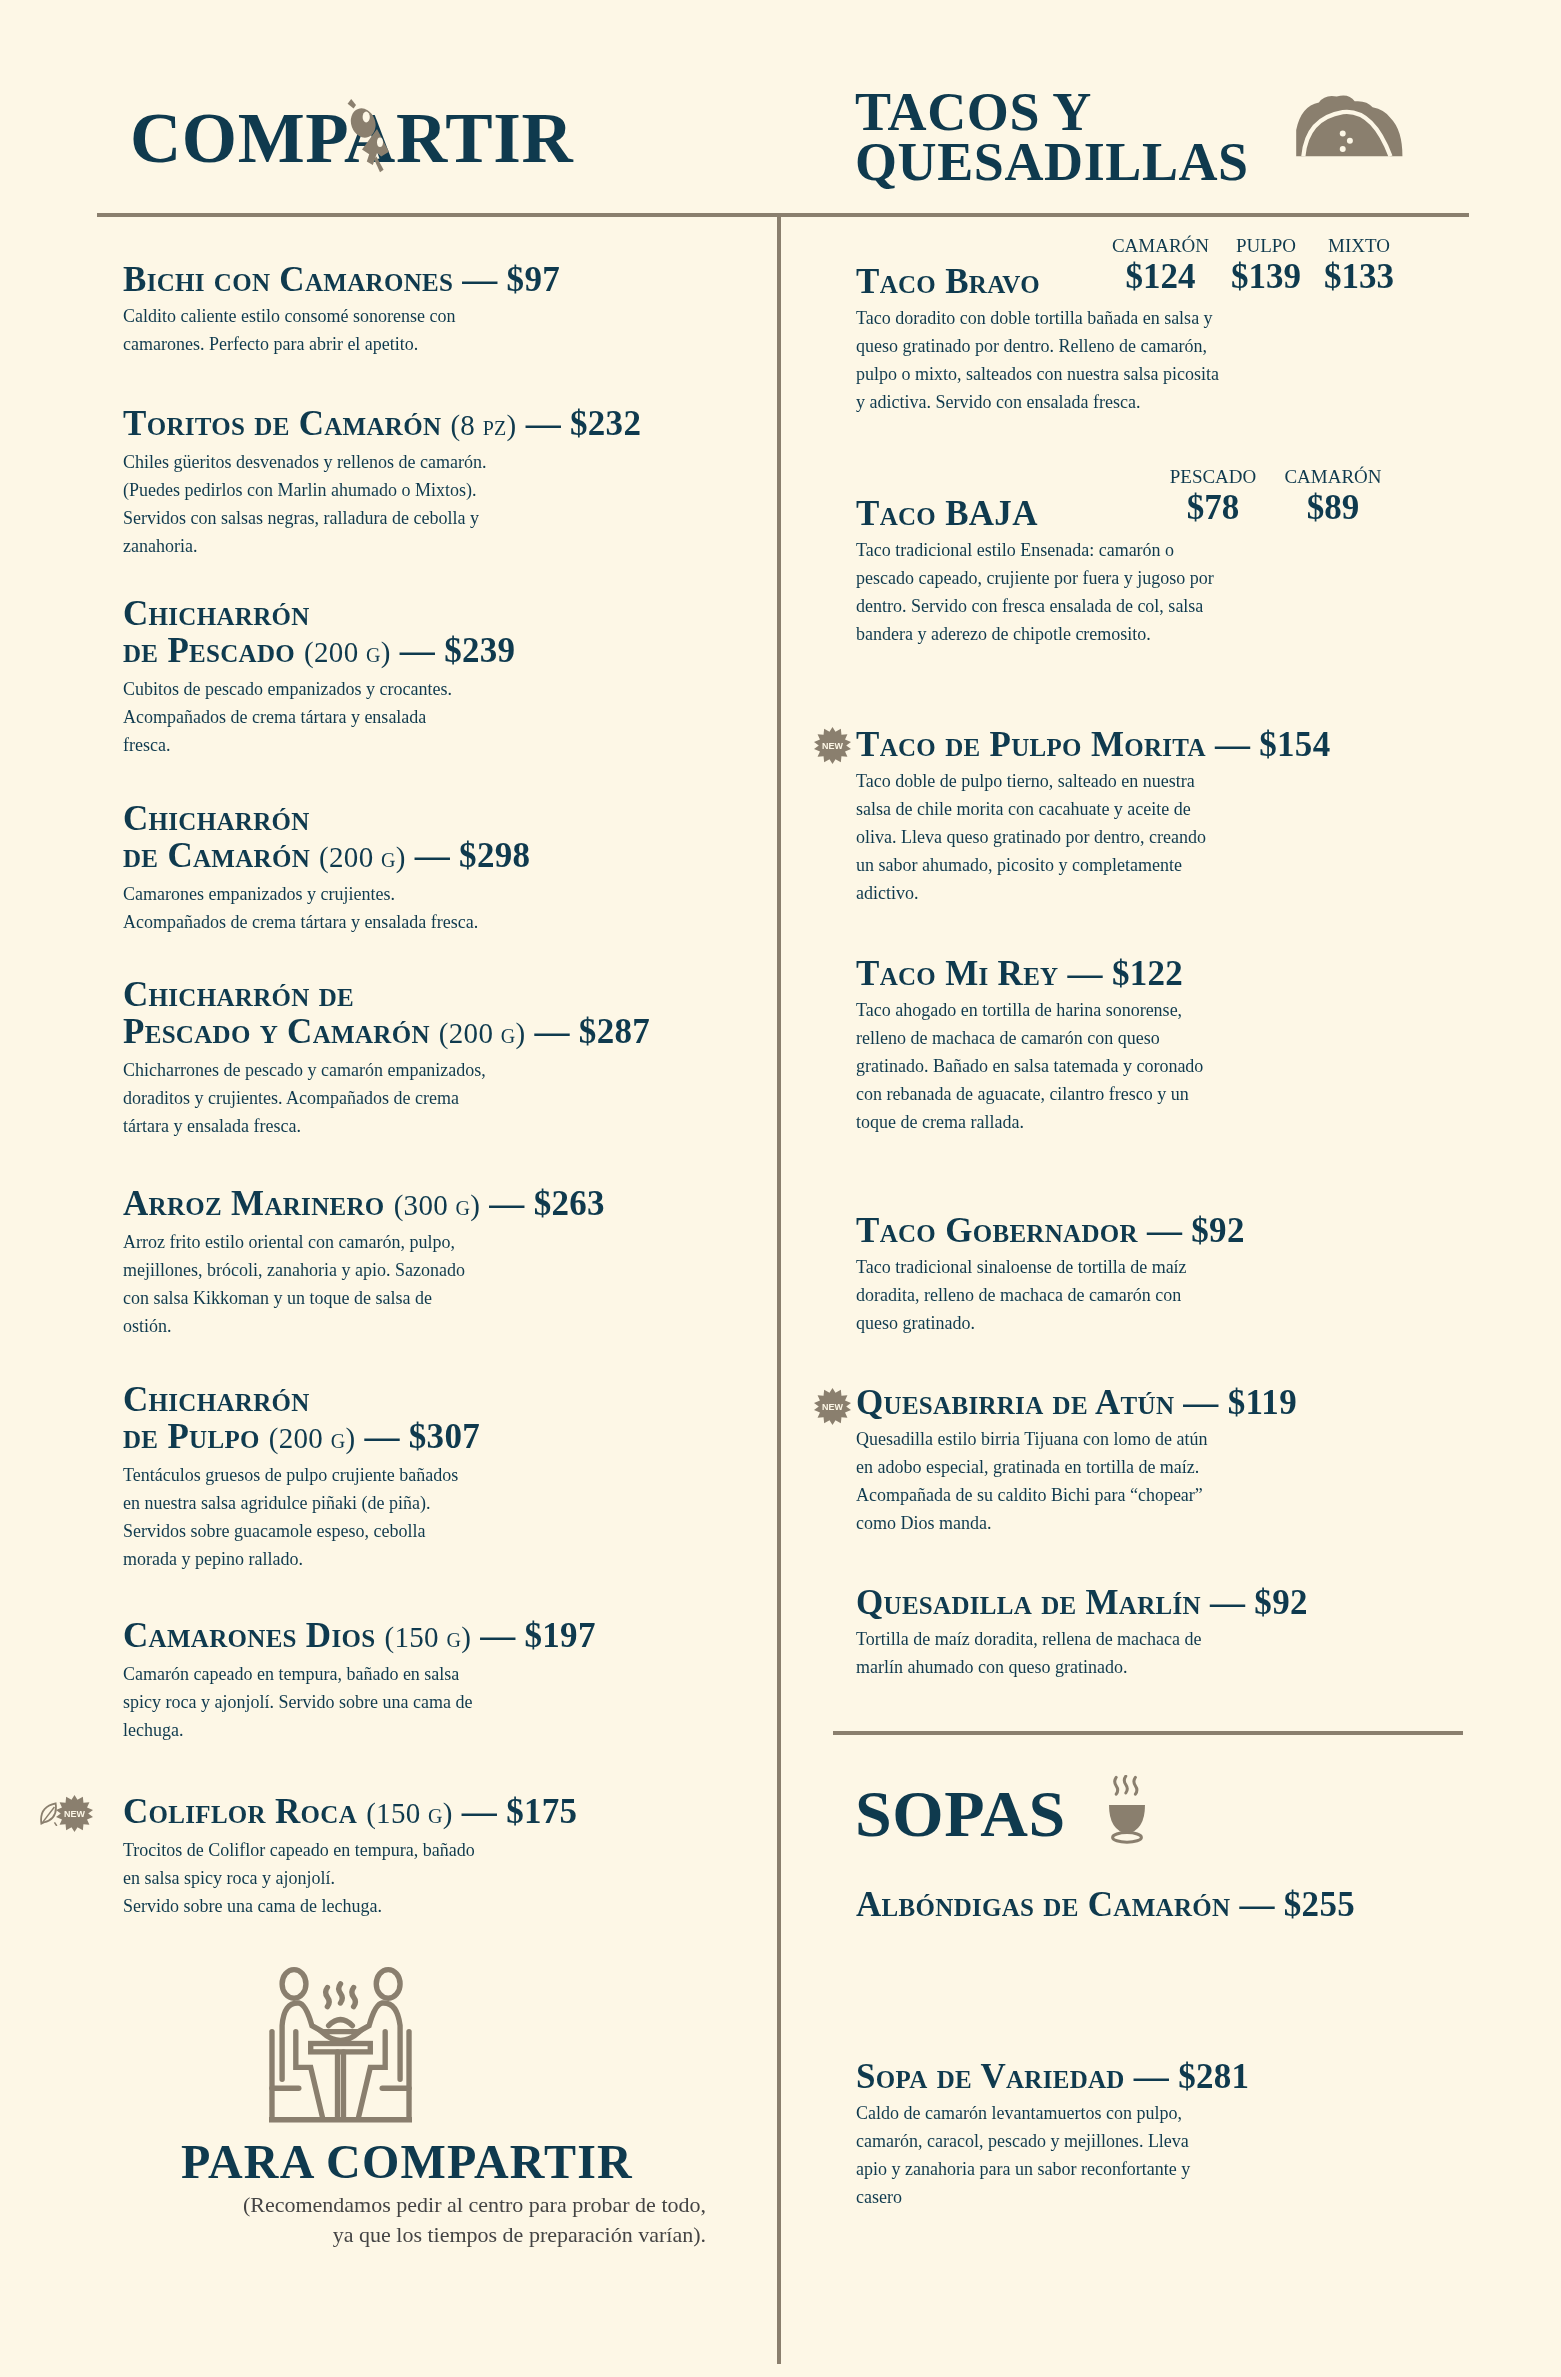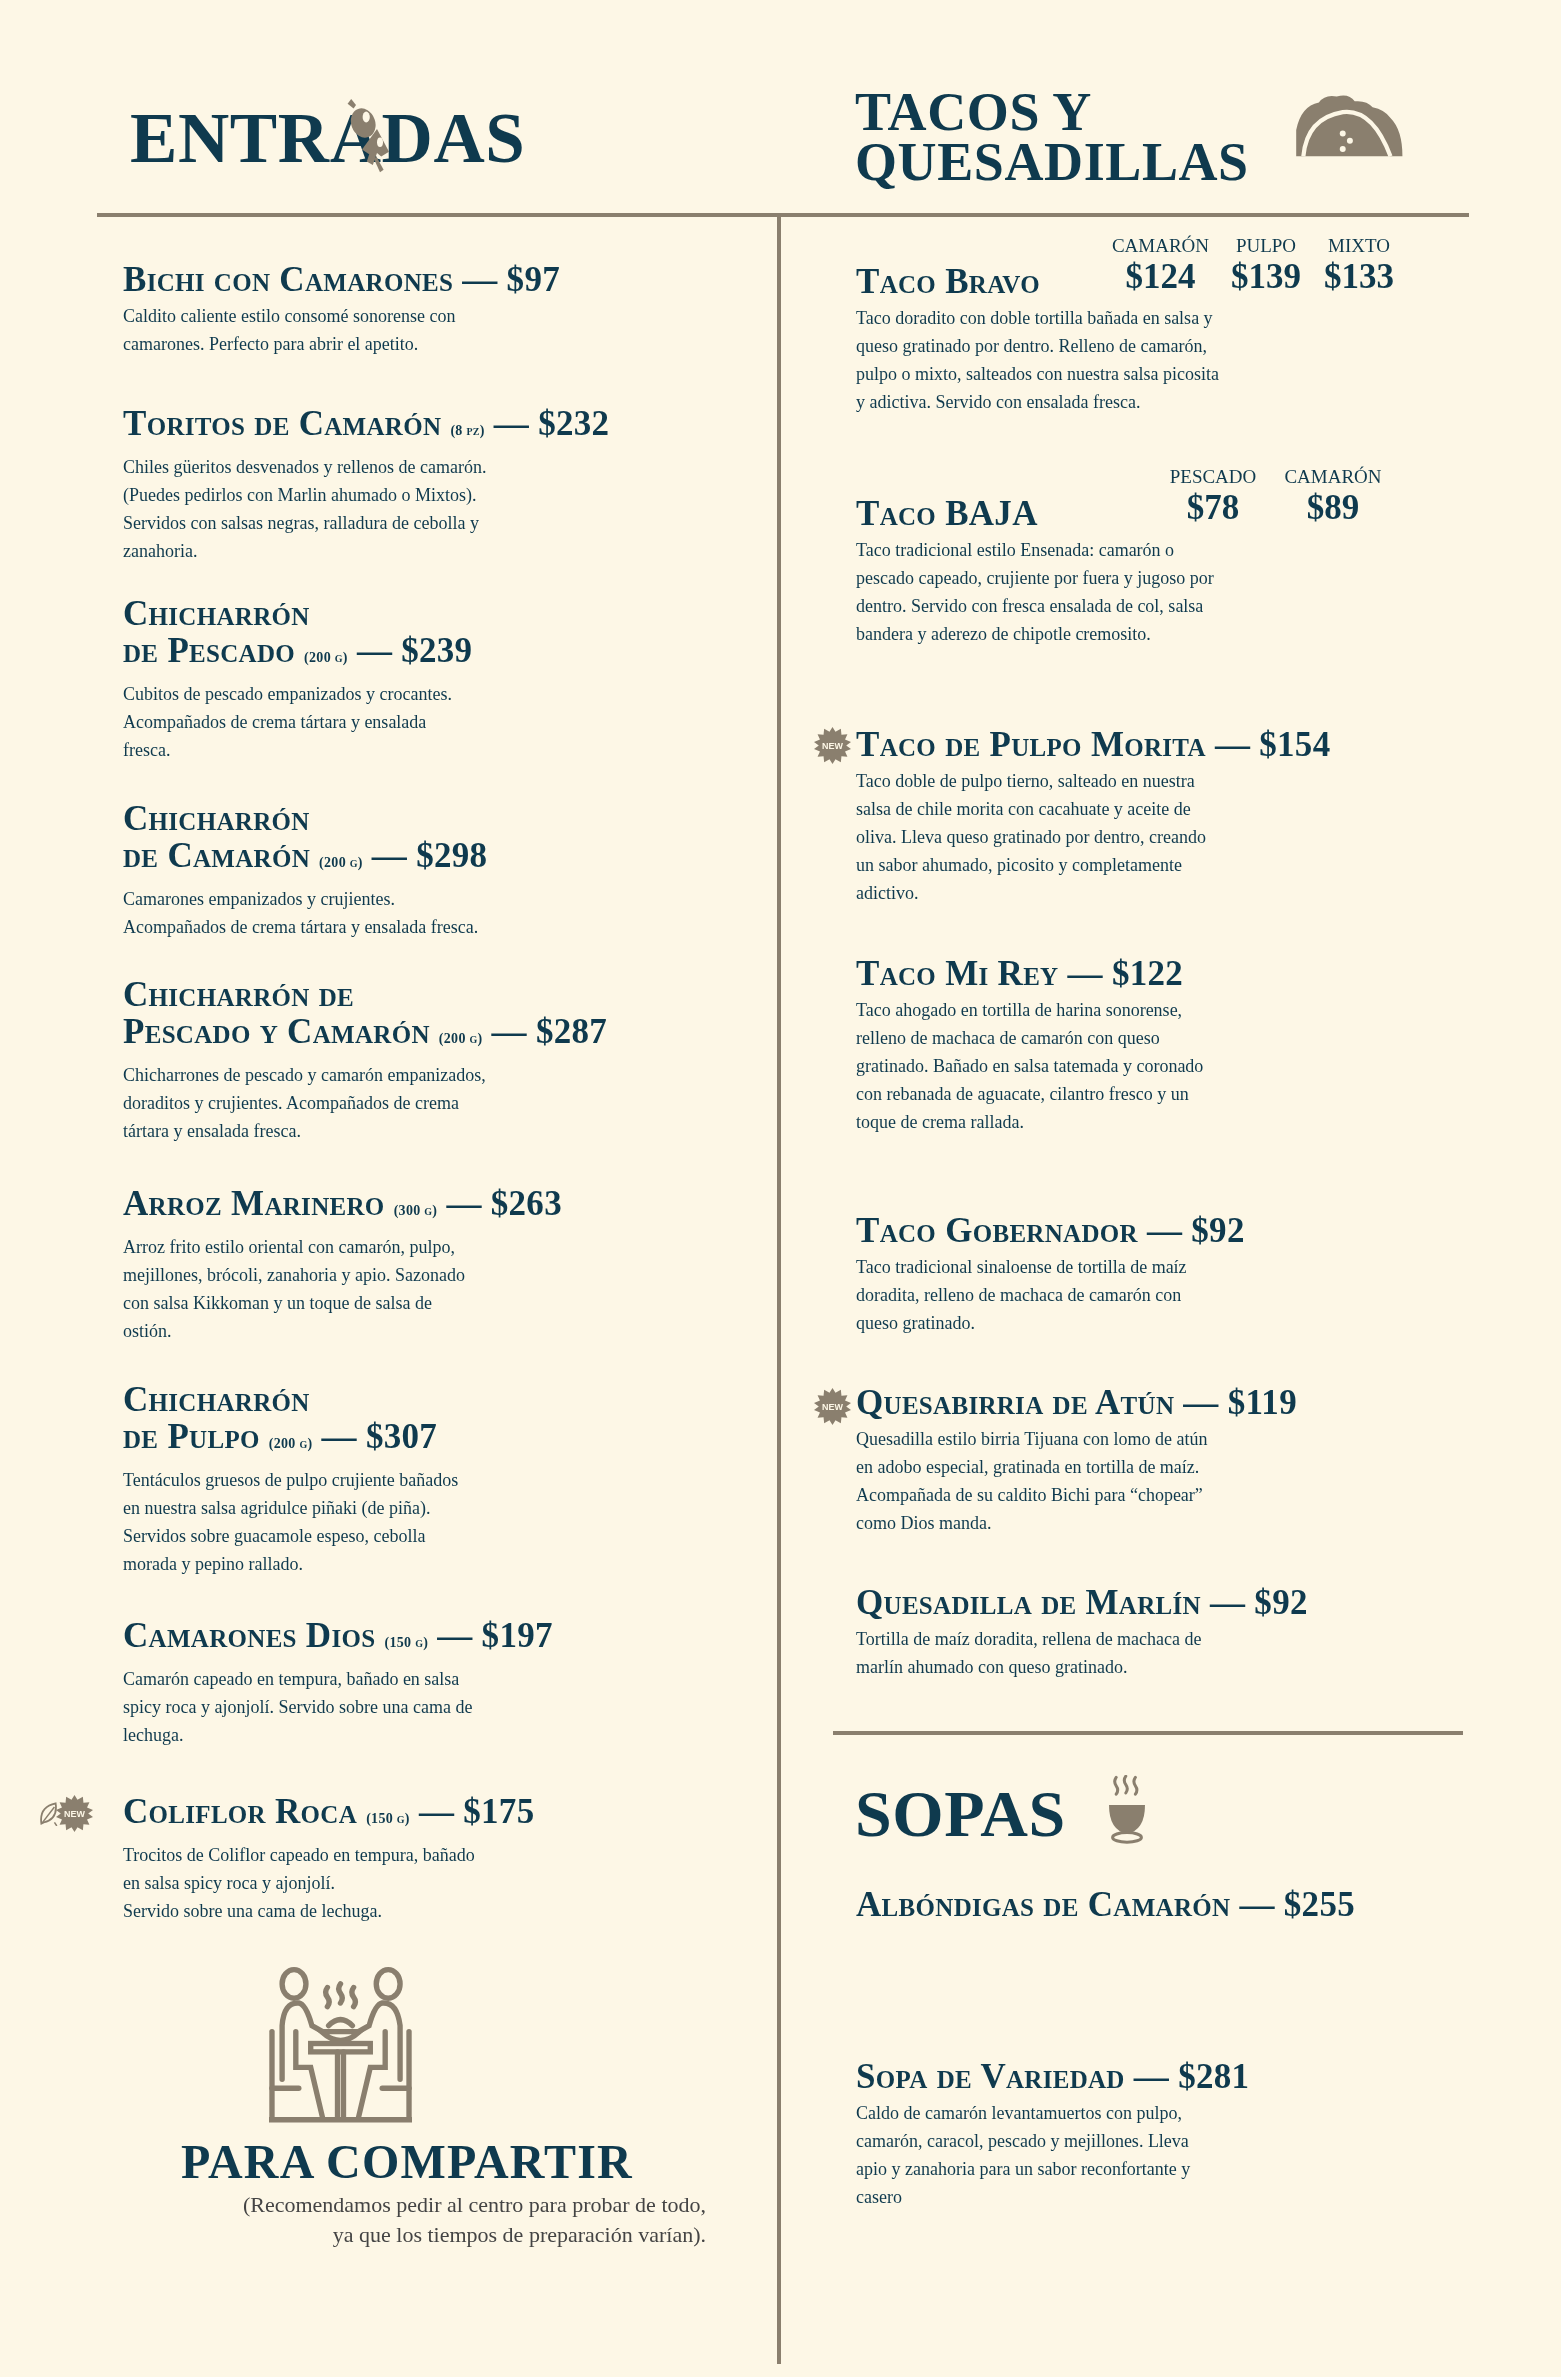--- a/index.html
+++ b/index.html
@@ -26,21 +26,21 @@
   .item { position: absolute; }
   .item-name {
     font-family: "Liberation Serif", serif;
     font-weight: bold;
     font-variant: small-caps;
     font-size: 35px;
     line-height: 37px;
     color: #0f3a4e;
     letter-spacing: 0.3px;
   }
-  .item-name .qty { font-size: 14px; font-weight: bold; }
+  .item-name .qty { font-size: 29px; font-weight: normal; }
   .item-desc {
     font-family: "Liberation Serif", serif;
     font-size: 18px;
     line-height: 28px;
     color: #0f3a4e;
     margin-top: 3.6px;
     white-space: pre-line;
   }
   .new-badge {
     position: absolute;
@@ -70,21 +70,21 @@
     white-space: pre-line;
   }
 </style>
 </head>
 <body>
 
 <div class="hrule" style="left:97px; top:213px; width:1372px;"></div>
 <div class="vrule" style="left:777px; top:215px; height:2149px;"></div>
 <div class="hrule" style="left:833px; top:1731px; width:630px;"></div>
 
-<div class="section-title" style="left:130px; top:106px; font-size:71px;">ENTRADAS</div>
+<div class="section-title" style="left:130px; top:106px; font-size:71px;">COMPARTIR</div>
 <div class="section-icon" style="left:344px; top:99px; width:48px; height:75px;">
   <svg viewBox="0 0 80 125" width="48" height="75">
     <polygon points="12,0 20,10 16,16 6,8" fill="#8a7f6e"></polygon>
     <ellipse cx="32" cy="40" rx="20" ry="25" fill="#8a7f6e" transform="rotate(-20 32 40)"></ellipse>
     <ellipse cx="37" cy="30" rx="6" ry="9" fill="#fdf7e6"></ellipse>
     <polygon points="55,50 75,88 62,96 55,90 48,110 38,104 42,92 30,84" fill="#8a7f6e"></polygon>
     <ellipse cx="60" cy="72" rx="5" ry="8" fill="#fdf7e6"></ellipse>
     <polygon points="54,96 66,118 60,122 50,100" fill="#8a7f6e"></polygon>
   </svg>
 </div>

